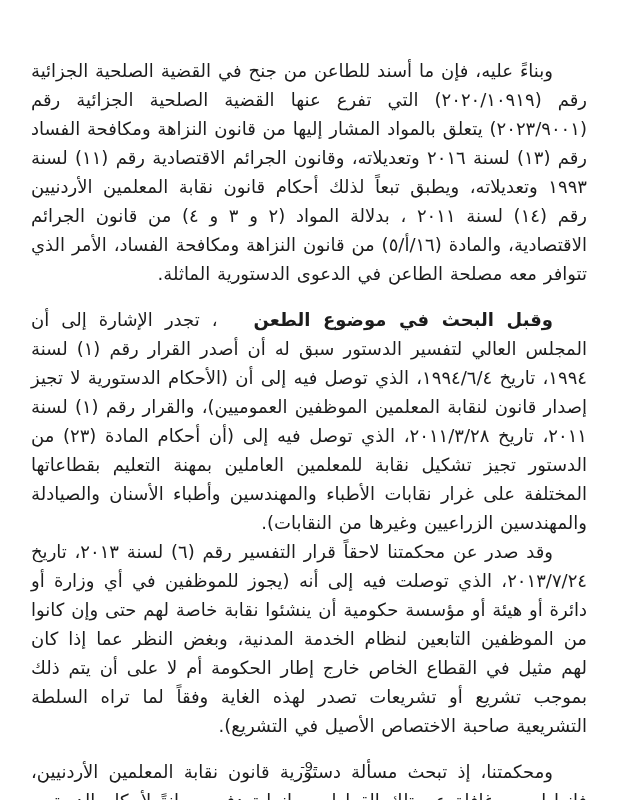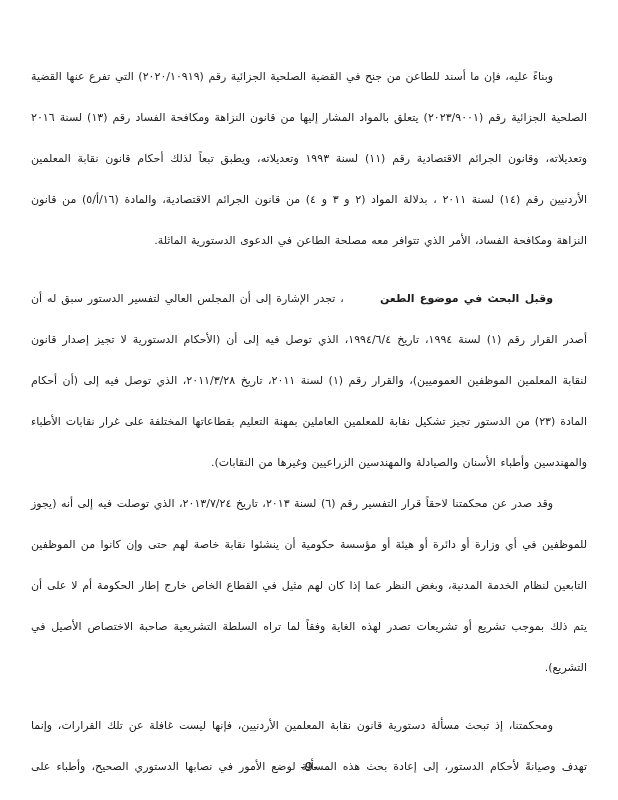--- a/index.html
+++ b/index.html
@@ -18,22 +18,22 @@
     color: #1c1c1c;
   }
   .content {
     position: absolute;
     top: 56px;
     right: 31px;
     left: 31px;
   }
   p.para {
     margin: 0 0 17px 0;
-    font-size: 11px;
-    line-height: 41px;
+    font-size: 18px;
+    line-height: 29px;
     text-align: justify;
     text-justify: inter-word;
     text-indent: 34px;
     word-spacing: 1px;
   }
   p.para.no-gap {
     margin-bottom: 0;
   }
   p.para strong {
     font-weight: bold;

